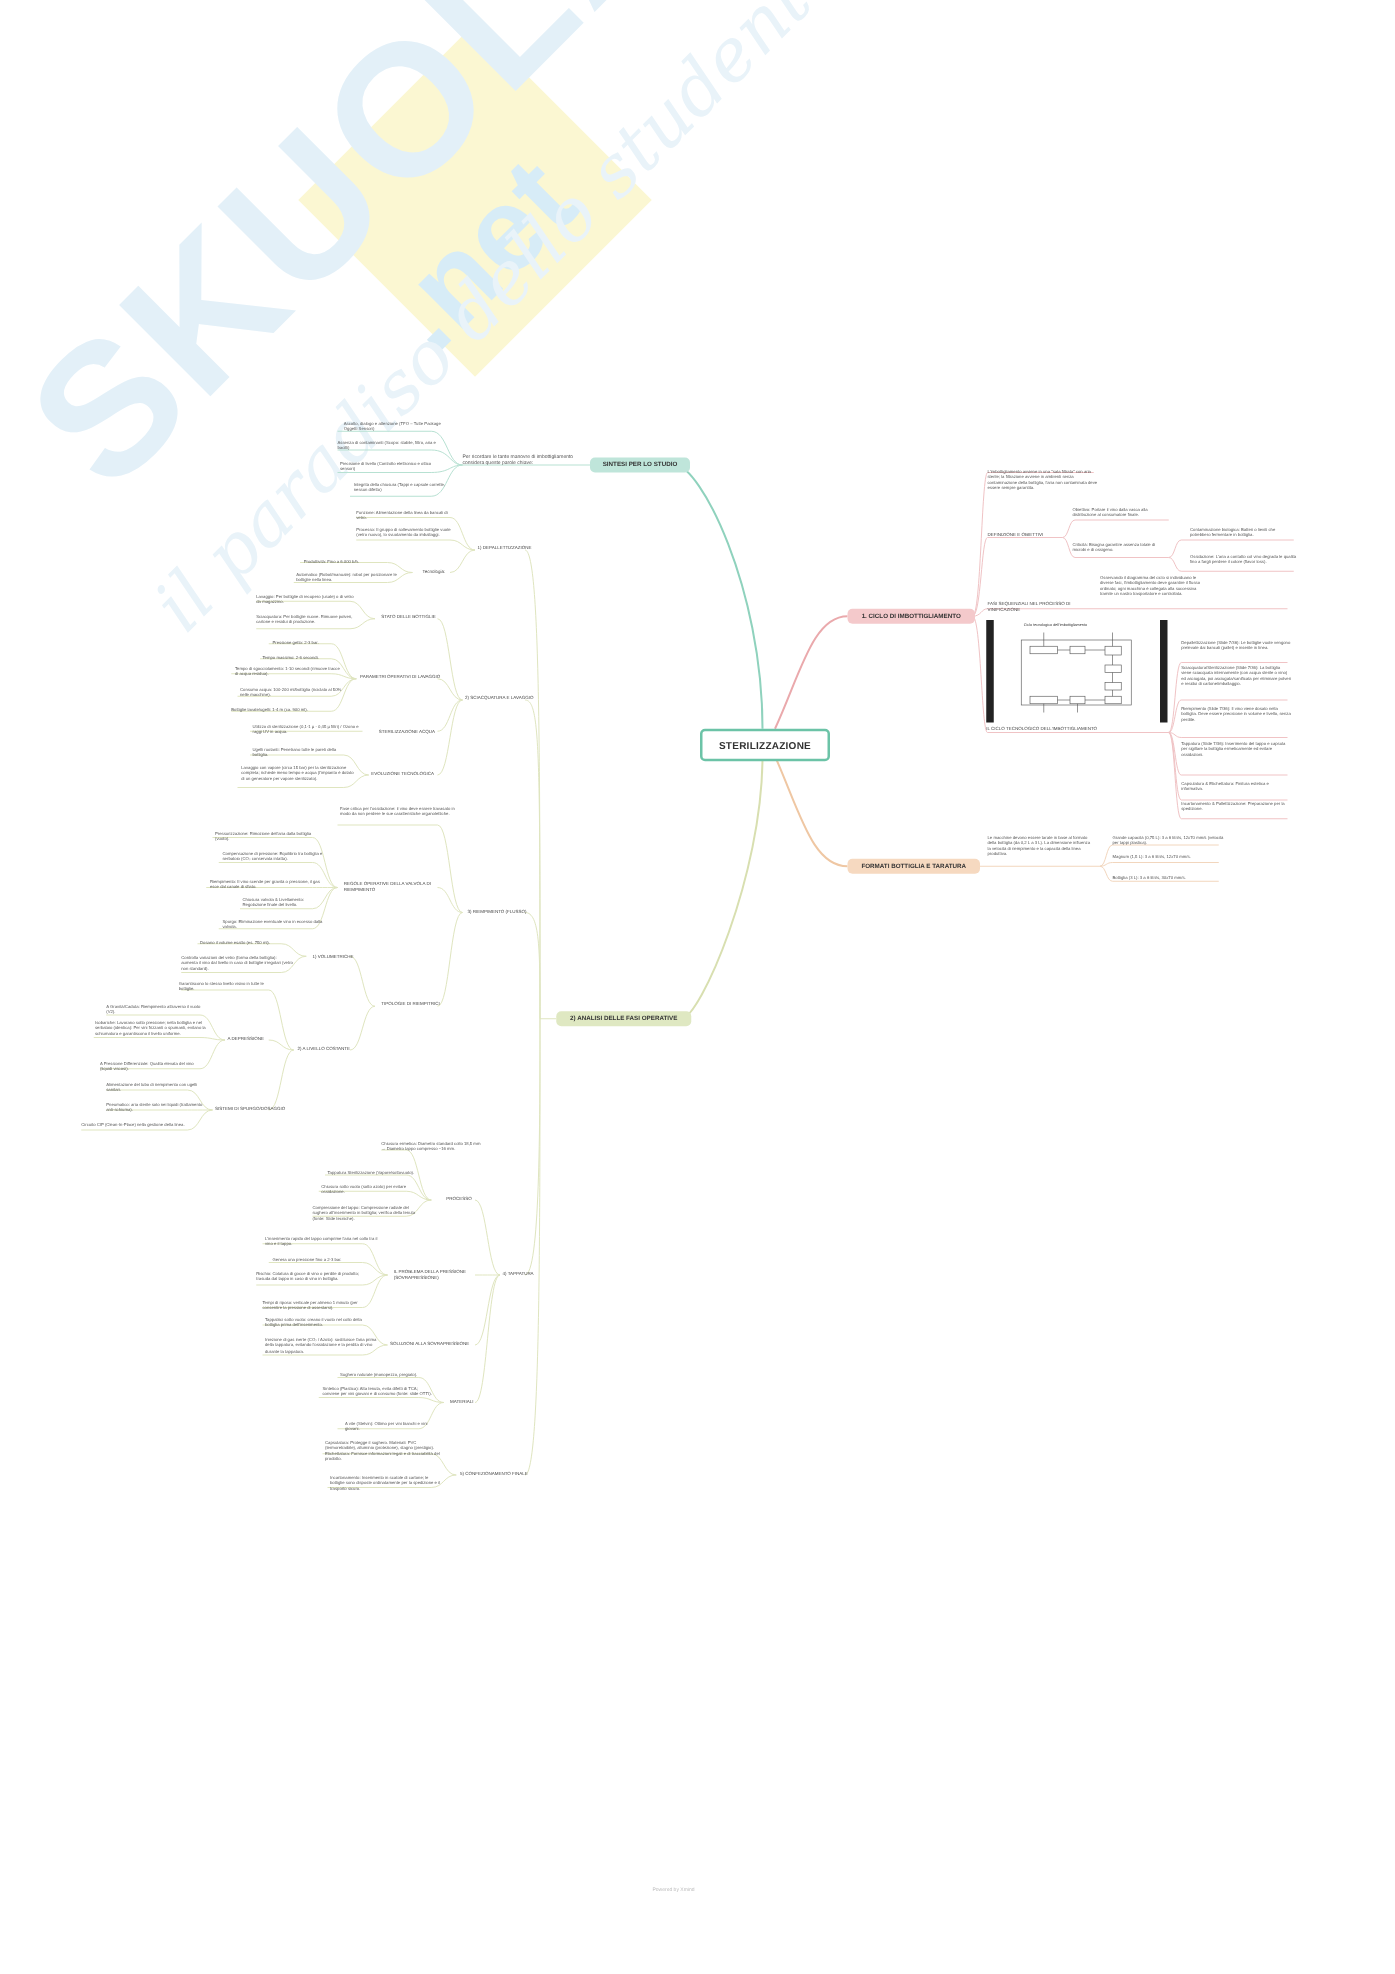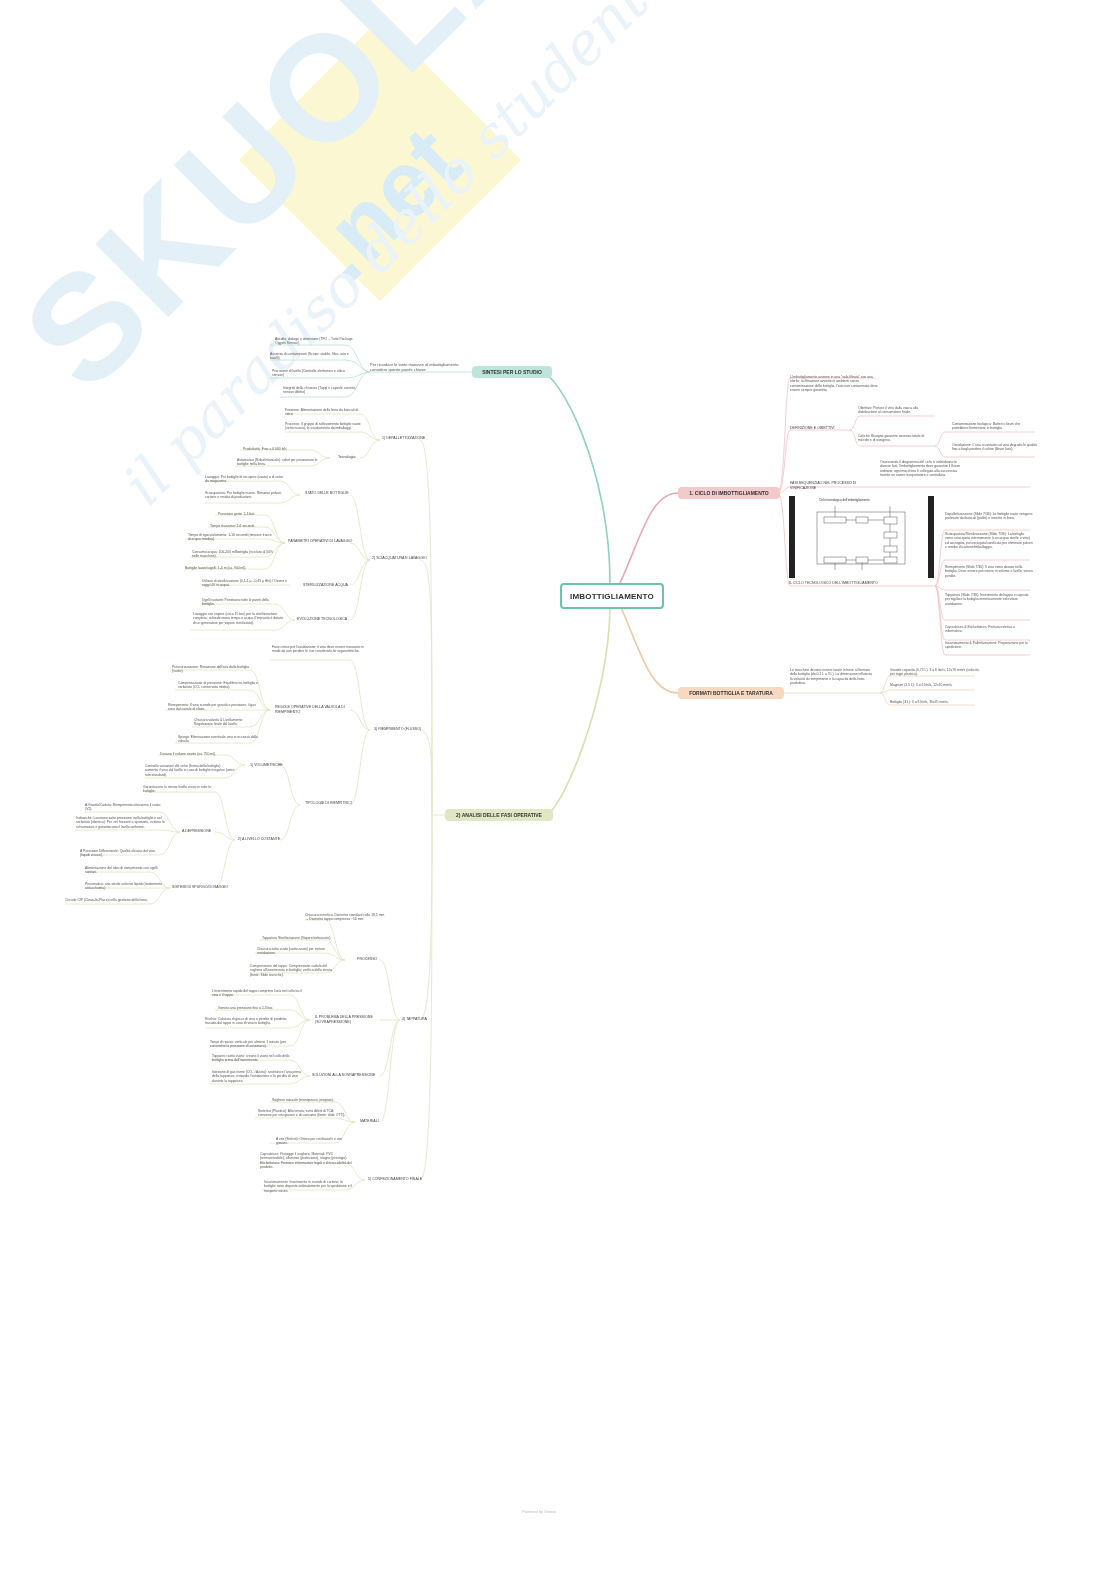--- a/index.html
+++ b/index.html
@@ -133,21 +133,21 @@
       <path d="M310 1076 C300 1076 300 1060 290 1060 L210 1060"></path>
       <path d="M310 1076 C300 1076 300 1084 290 1084 L210 1084"></path>
       <path d="M355 1122 C345 1122 345 1102 335 1102 L270 1102"></path>
       <path d="M355 1122 C345 1122 345 1118 335 1118 L255 1118"></path>
       <path d="M355 1122 C345 1122 345 1143 335 1143 L270 1143"></path>
       <path d="M365 1180 C355 1180 355 1163 345 1163 L258 1163"></path>
       <path d="M365 1180 C355 1180 355 1190 345 1190 L262 1190"></path>
     </g>
   </svg>
 
-  <div class="root">IMBOTTIGLIAMENTO</div>
+  <div class="root">STERILIZZAZIONE</div>
 
   <div class="main m-teal" style="left:472px;top:366px;width:68px;">SINTESI PER LO STUDIO</div>
   <div class="node" style="left:370px;top:362px;width:95px;">Per ricordare le tante manovre di imbottigliamento considera queste parole chiave:</div>
   <div class="leaf" style="left:275px;top:337px;width:80px;">Ascolto, dialogo e attenzione (TFO – Tutte Package Oggetti Sensori)</div>
   <div class="leaf" style="left:270px;top:352px;width:85px;">Assenza di contaminanti (Scopo: stabile, filtro, aria e bacilli)</div>
   <div class="leaf" style="left:272px;top:369px;width:85px;">Precisione di livello (Controllo elettronico e ottico sensori)</div>
   <div class="leaf" style="left:283px;top:386px;width:75px;">Integrità della chiusura (Tappi e capsule corrette, nessun difetto)</div>
 
   <div class="main m-pink" style="left:678px;top:487px;width:90px;">1. CICLO DI IMBOTTIGLIAMENTO</div>
   <div class="leaf" style="left:790px;top:375px;width:88px;">L'imbottigliamento avviene in una "sala filtrata" con aria sterile; la filtrazione avviene in ambienti senza contaminazione della bottiglia, l'aria non contaminata deve essere sempre garantita.</div>

